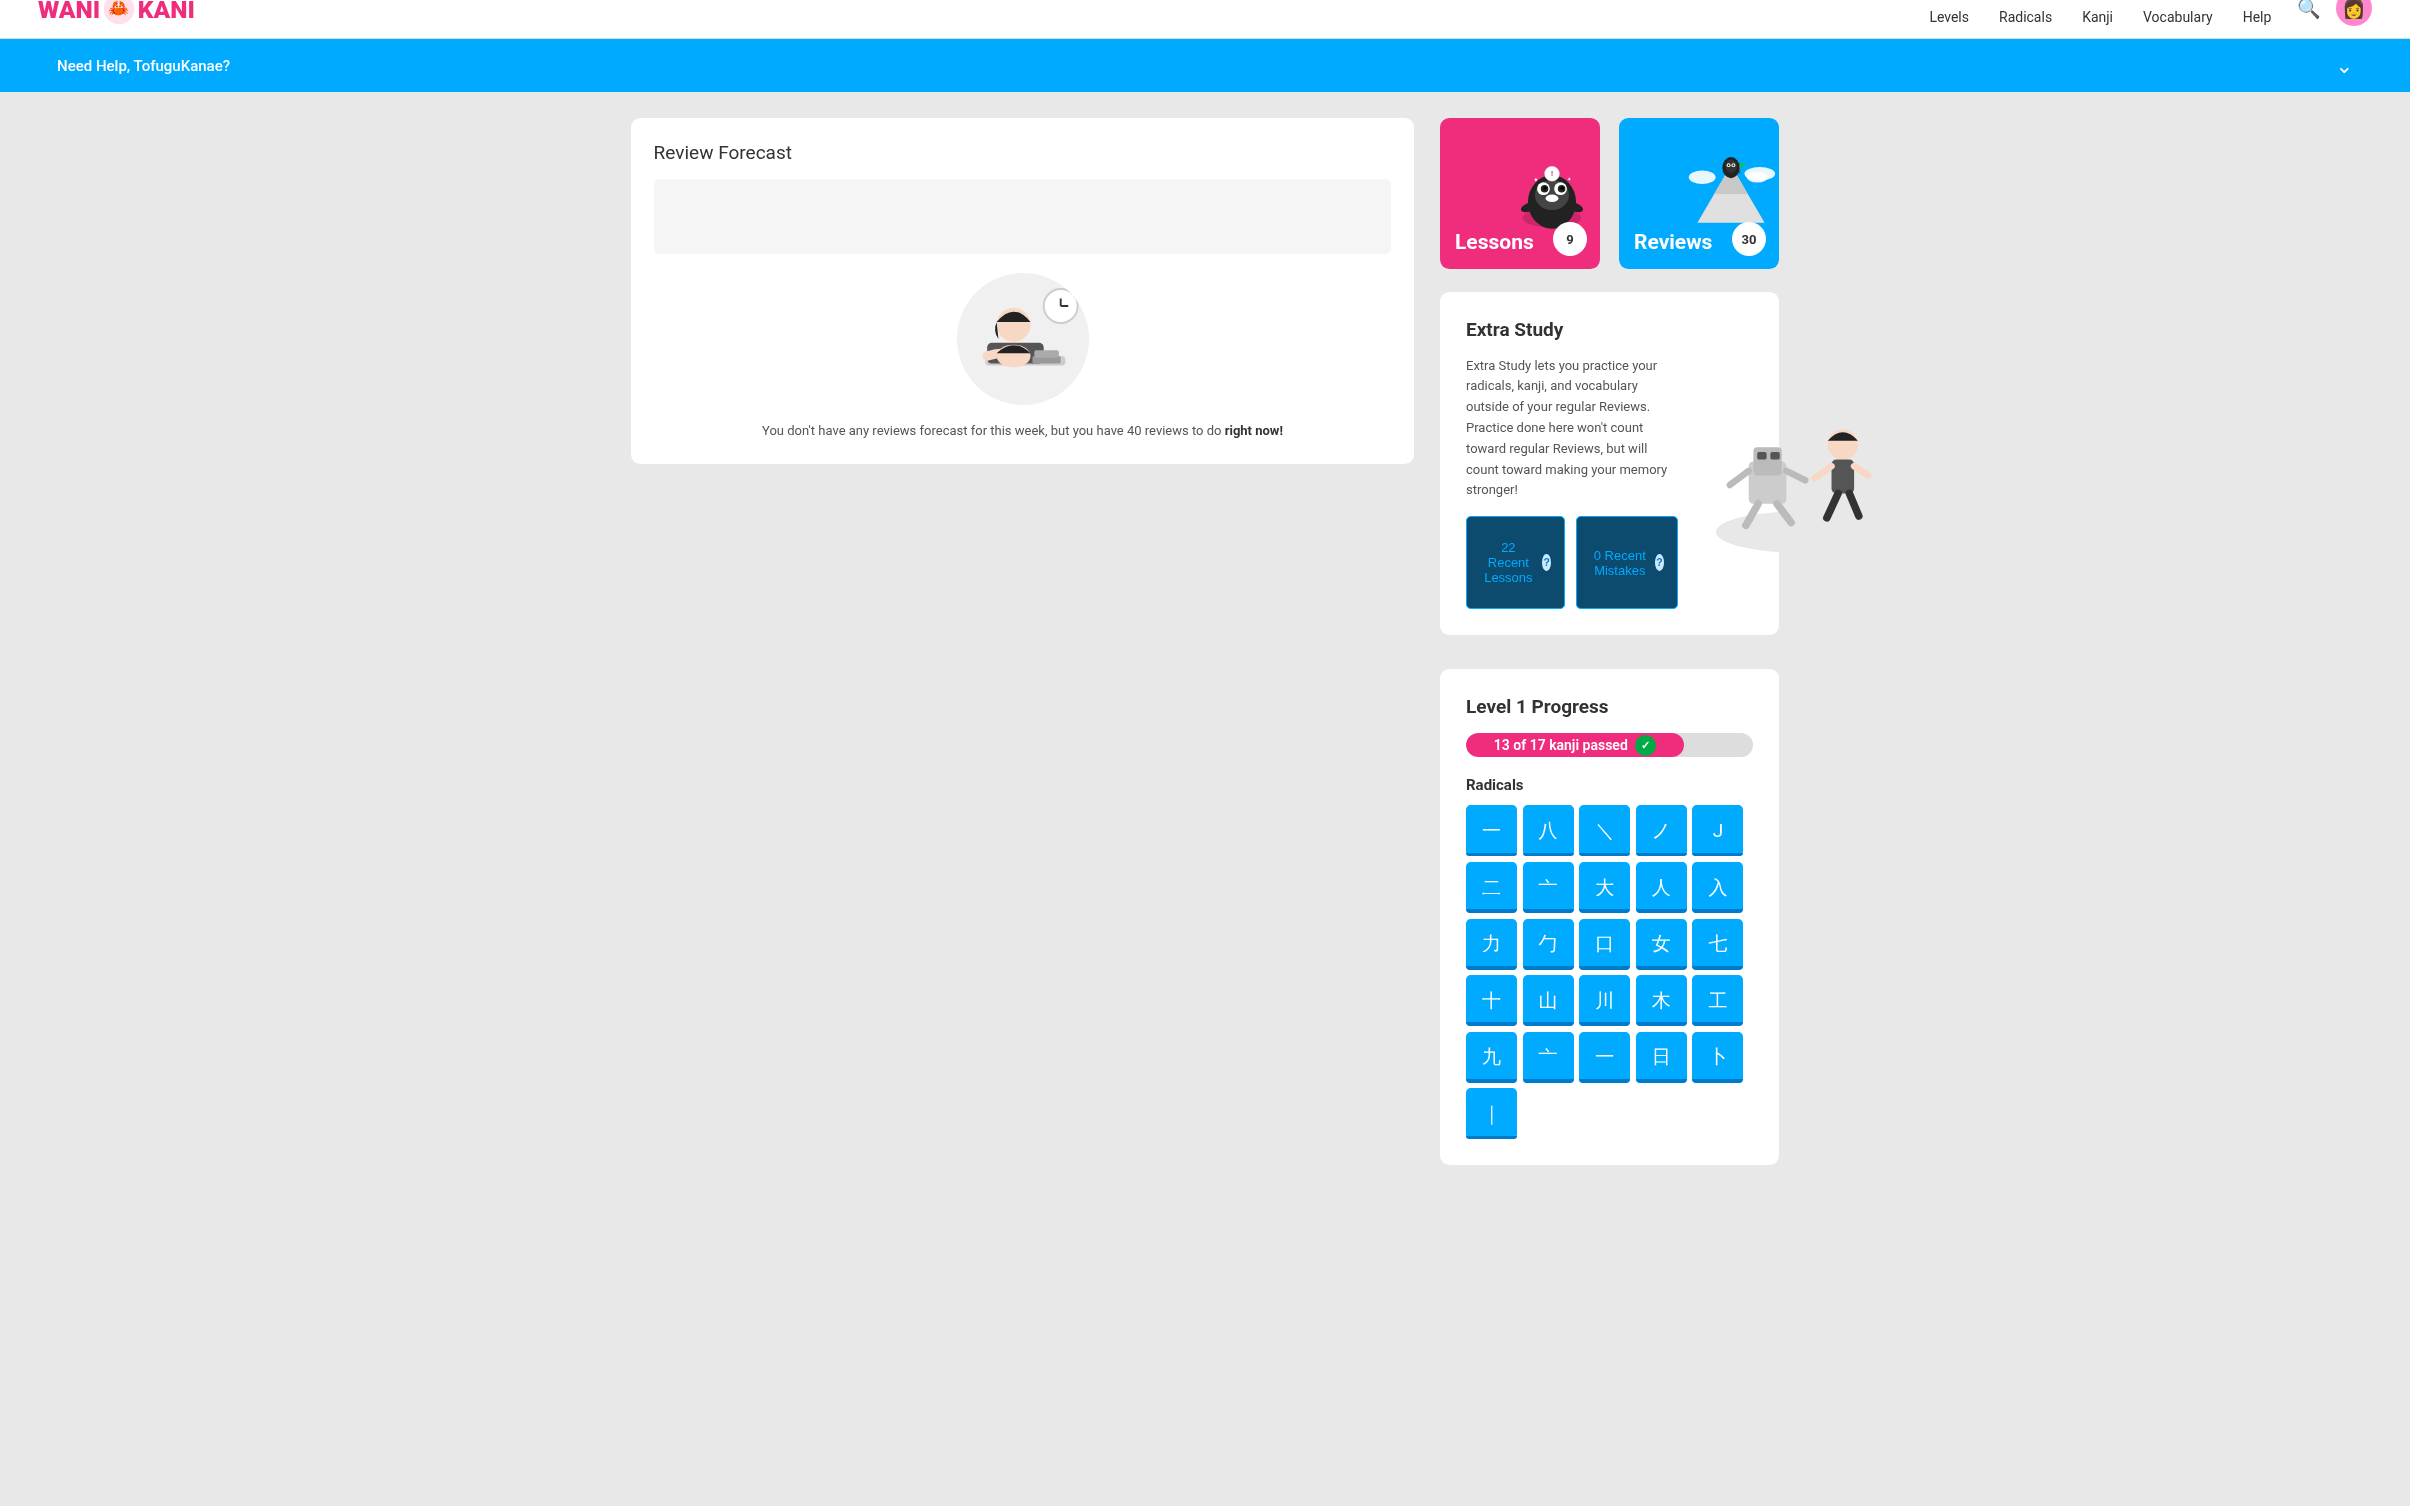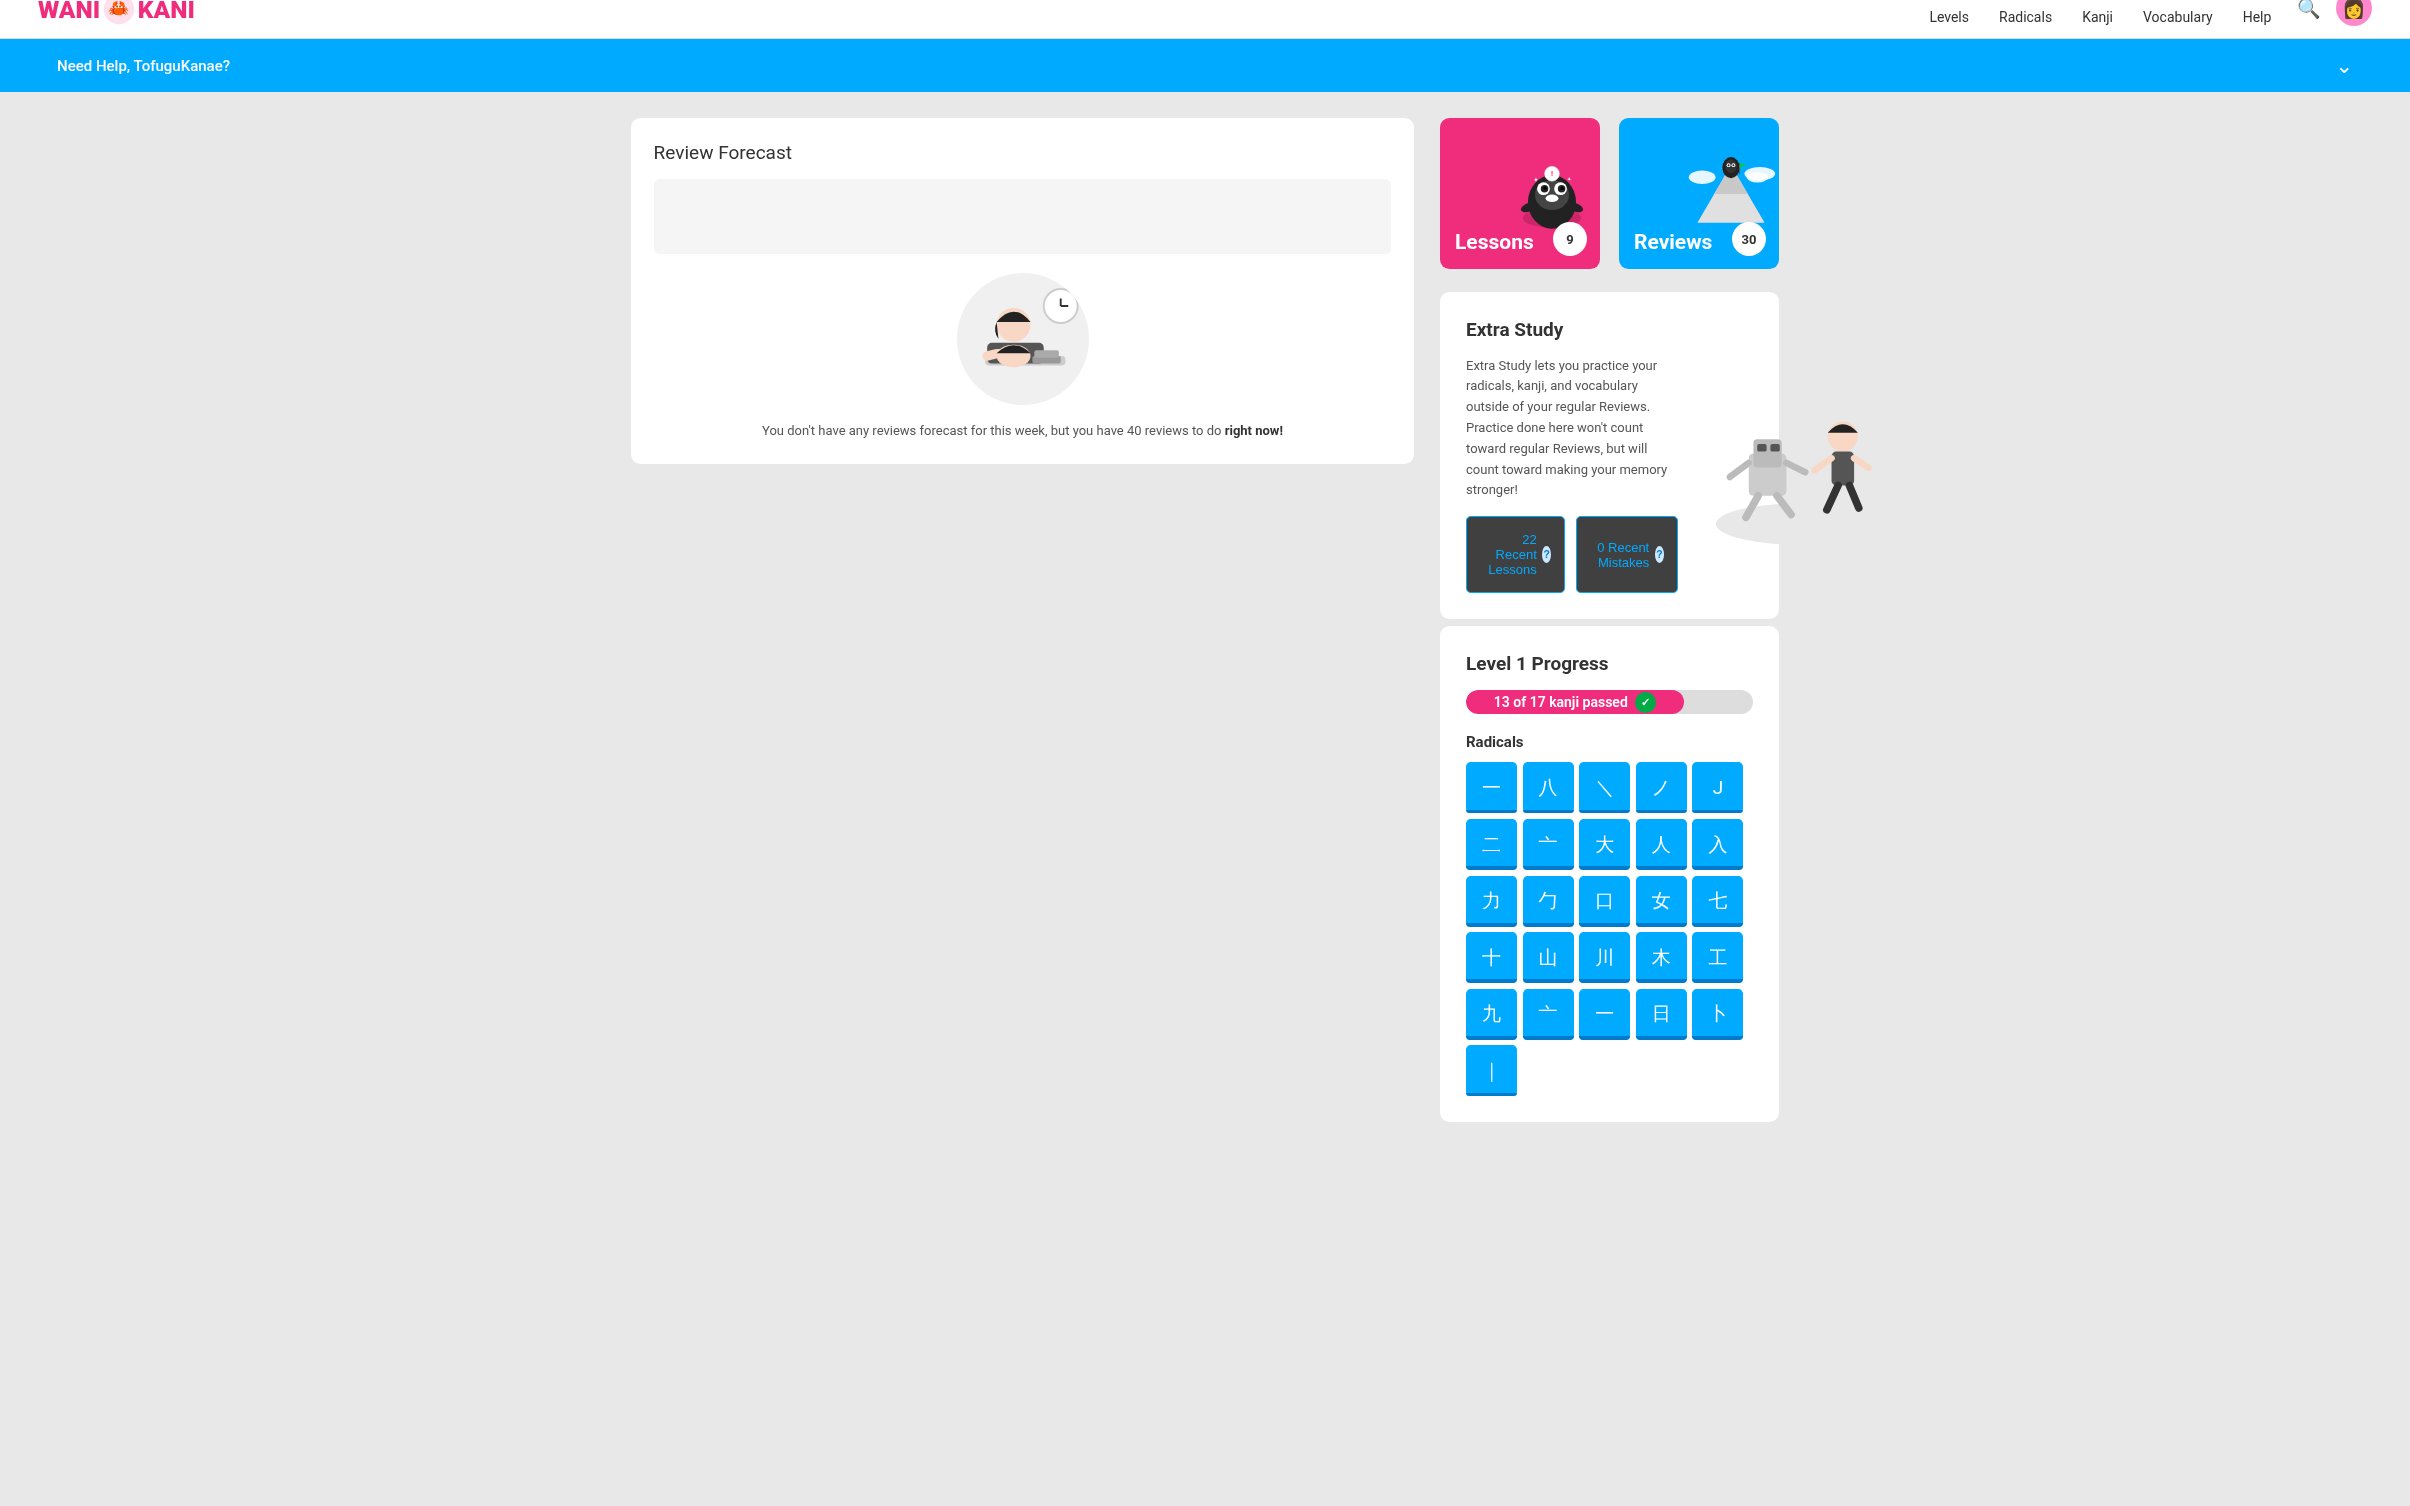--- a/index.html
+++ b/index.html
@@ -133,21 +133,21 @@
       align-items: center;
       justify-content: center;
       z-index: 1;
     }
 
     
     .section-card {
       background: #fff;
       border-radius: 9.4px;
       padding: 26px;
-      margin-bottom: 7px;
+      margin-bottom: 34px;
     }
     .section-title {
       font-size: 19px;
       font-weight: 700;
       color: #333;
       margin-bottom: 15px;
     }
     .extra-study-inner {
       display: flex;
       align-items: center;
@@ -161,30 +161,29 @@
       color: #555;
       line-height: 1.6;
       margin-bottom: 15px;
     }
     .extra-study-buttons {
       display: flex;
       gap: 11.3px;
     }
     .es-btn {
       border: 1.4px solid #00aaff;
-      background: #404040;
+      background: #0c4a6e;
       color: #00aaff;
       border-radius: 4.7px;
-      padding: 15px 13px;
+      padding: 23px 13px;
       font-size: 13px;
       cursor: pointer;
       display: flex;
       align-items: center;
       gap: 5.6px;
-      text-align: right;
     }
     .es-btn-help {
       background: #cce8ff;
       border-radius: 50%;
       width: 17px; height: 17px;
       display: inline-flex;
       align-items: center;
       justify-content: center;
       font-size: 10.4px;
       color: #007bcc;

